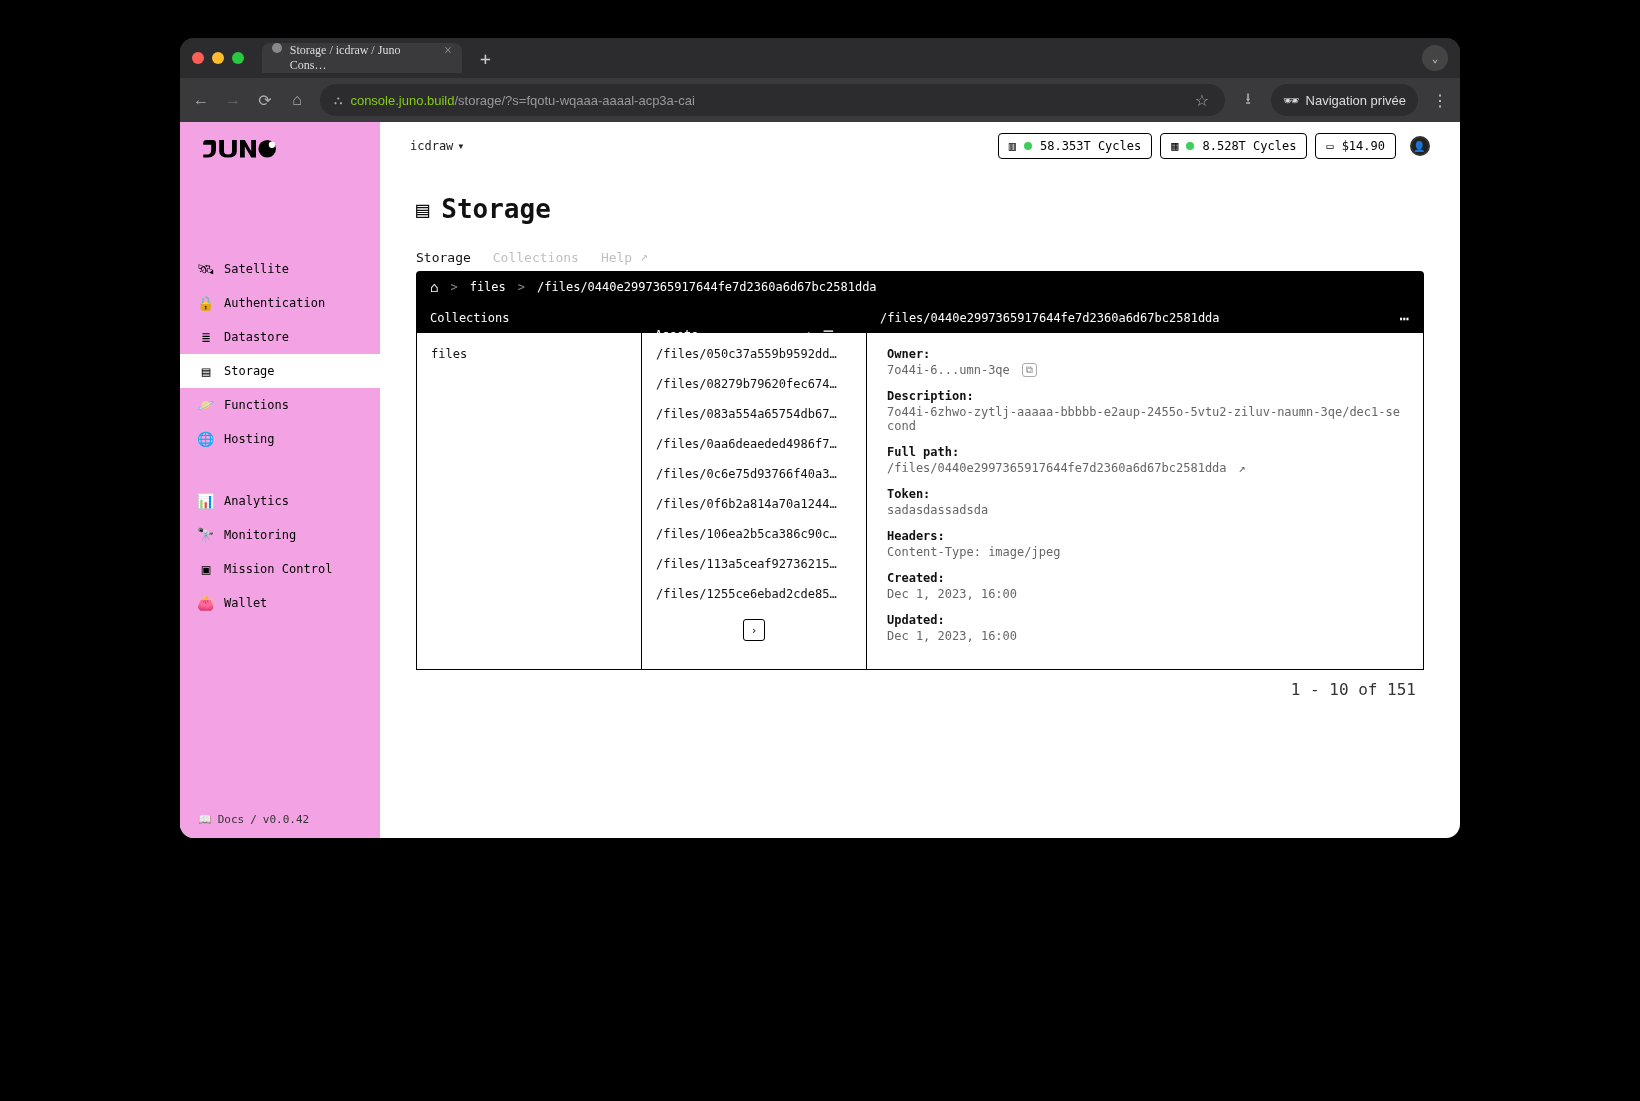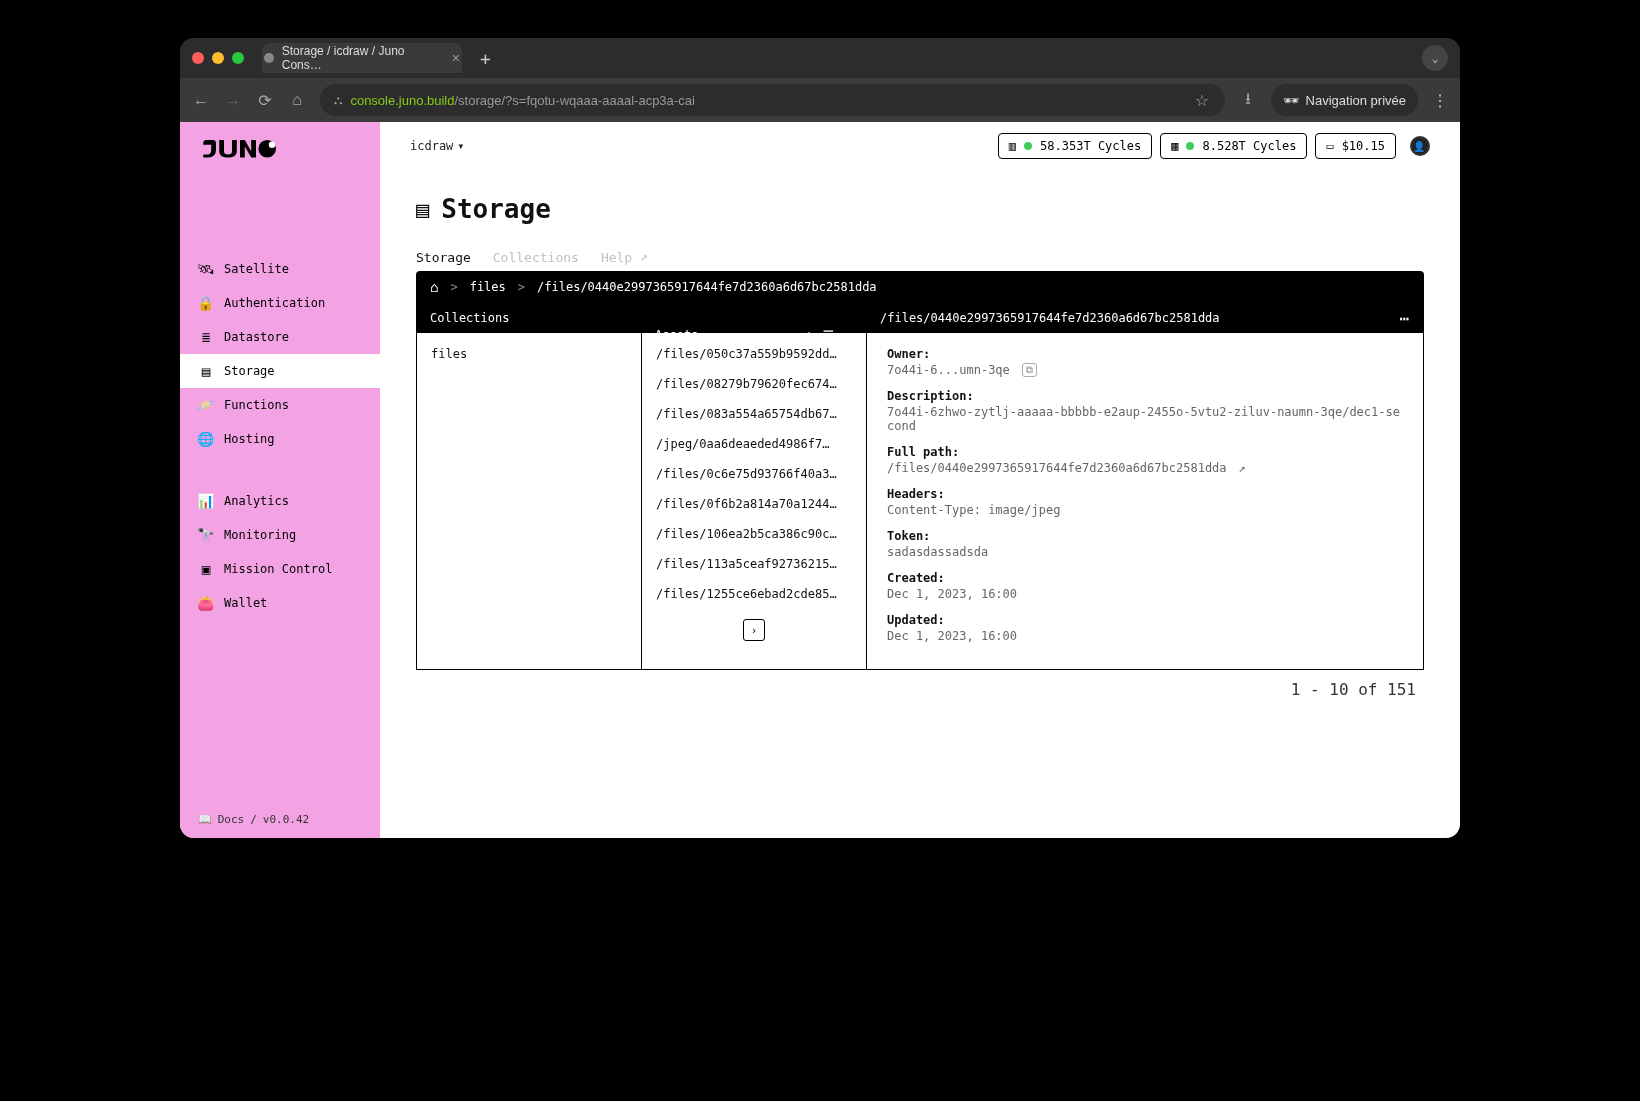--- a/index.html
+++ b/index.html
@@ -30,25 +30,24 @@
     gap: 10px;
   }
   .traffic { display:flex; gap:8px; margin-right: 8px; }
   .traffic span { width:12px; height:12px; border-radius:50%; display:block; }
   .tl-r { background:#ff5f57; } .tl-y{background:#febc2e;} .tl-g{background:#28c840;}
   .tab {
     background:#3a3a3c;
     color:#ddd;
     height:30px;
     display:flex;
-    align-items:center;
-    padding:0 2px;
+    padding:0 10px;
     border-radius:8px 8px 0 0;
     font-size:12px;
-    font-family: Liberation Sans, sans-serif;
+    font-family: Liberation Serif, serif;
     gap:8px;
     max-width: 200px;
   }
   .tab .dot{width:10px;height:10px;background:#888;border-radius:50%;}
   .tab .x{font-size:14px;color:#999;}
   .plus { color:#ccc; font-size:18px; padding:0 8px; }
   .newtab-caret{ width:26px;height:26px;border-radius:50%;background:#444;color:#ccc;display:flex;align-items:center;justify-content:center;font-size:11px;margin-left:auto;}
   
   .toolbar {
     height: 44px;
@@ -326,21 +325,21 @@
             <span class="dot-g"></span>
             <span>58.353T Cycles</span>
           </div>
           <div class="chip">
             <span>▦</span>
             <span class="dot-g"></span>
             <span>8.528T Cycles</span>
           </div>
           <div class="chip">
             <span>▭</span>
-            <span>$10.15</span>
+            <span>$14.90</span>
           </div>
           <div class="avatar-outer">
             <div class="avatar">
               <span>👤</span>
             </div>
           </div>
         </div>
       </div>
 
       <div class="content">
@@ -381,21 +380,21 @@
 
         <div class="panel-body">
           <div class="pb-left" id="collections-list">
               <div class="item">files</div>
             </div>
           <div class="pb-mid">
             <div id="assets-list">
                 <div class="item">/files/050c37a559b9592dd…</div>
                 <div class="item">/files/08279b79620fec674…</div>
                 <div class="item">/files/083a554a65754db67…</div>
-                <div class="item">/jpeg/0aa6deaeded4986f7…</div>
+                <div class="item">/files/0aa6deaeded4986f7…</div>
                 <div class="item">/files/0c6e75d93766f40a3…</div>
                 <div class="item">/files/0f6b2a814a70a1244…</div>
                 <div class="item">/files/106ea2b5ca386c90c…</div>
                 <div class="item">/files/113a5ceaf92736215…</div>
                 <div class="item">/files/1255ce6ebad2cde85…</div>
               </div>
             <div class="pagebtn">›</div>
           </div>
           <div class="pb-right">
             <div class="row">
@@ -412,29 +411,29 @@
                 </div>
             </div>
             <div class="row">
               <div class="lbl">Full path:</div>
               <div class="val">
                 <span>/files/0440e2997365917644fe7d2360a6d67bc2581dda</span>
                 <span class="link-out">↗</span>
               </div>
             </div>
             <div class="row">
+              <div class="lbl">Token:</div>
+              <div class="val">
+                  <span>sadasdassadsda</span>
+                </div>
+            </div>
+            <div class="row">
               <div class="lbl">Headers:</div>
               <div class="val">
                   <span>Content-Type: image/jpeg</span>
-                </div>
-            </div>
-            <div class="row">
-              <div class="lbl">Token:</div>
-              <div class="val">
-                  <span>sadasdassadsda</span>
                 </div>
             </div>
             <div class="row">
               <div class="lbl">Created:</div>
               <div class="val">
                   <span>Dec 1, 2023, 16:00</span>
                 </div>
             </div>
             <div class="row">
               <div class="lbl">Updated:</div>

